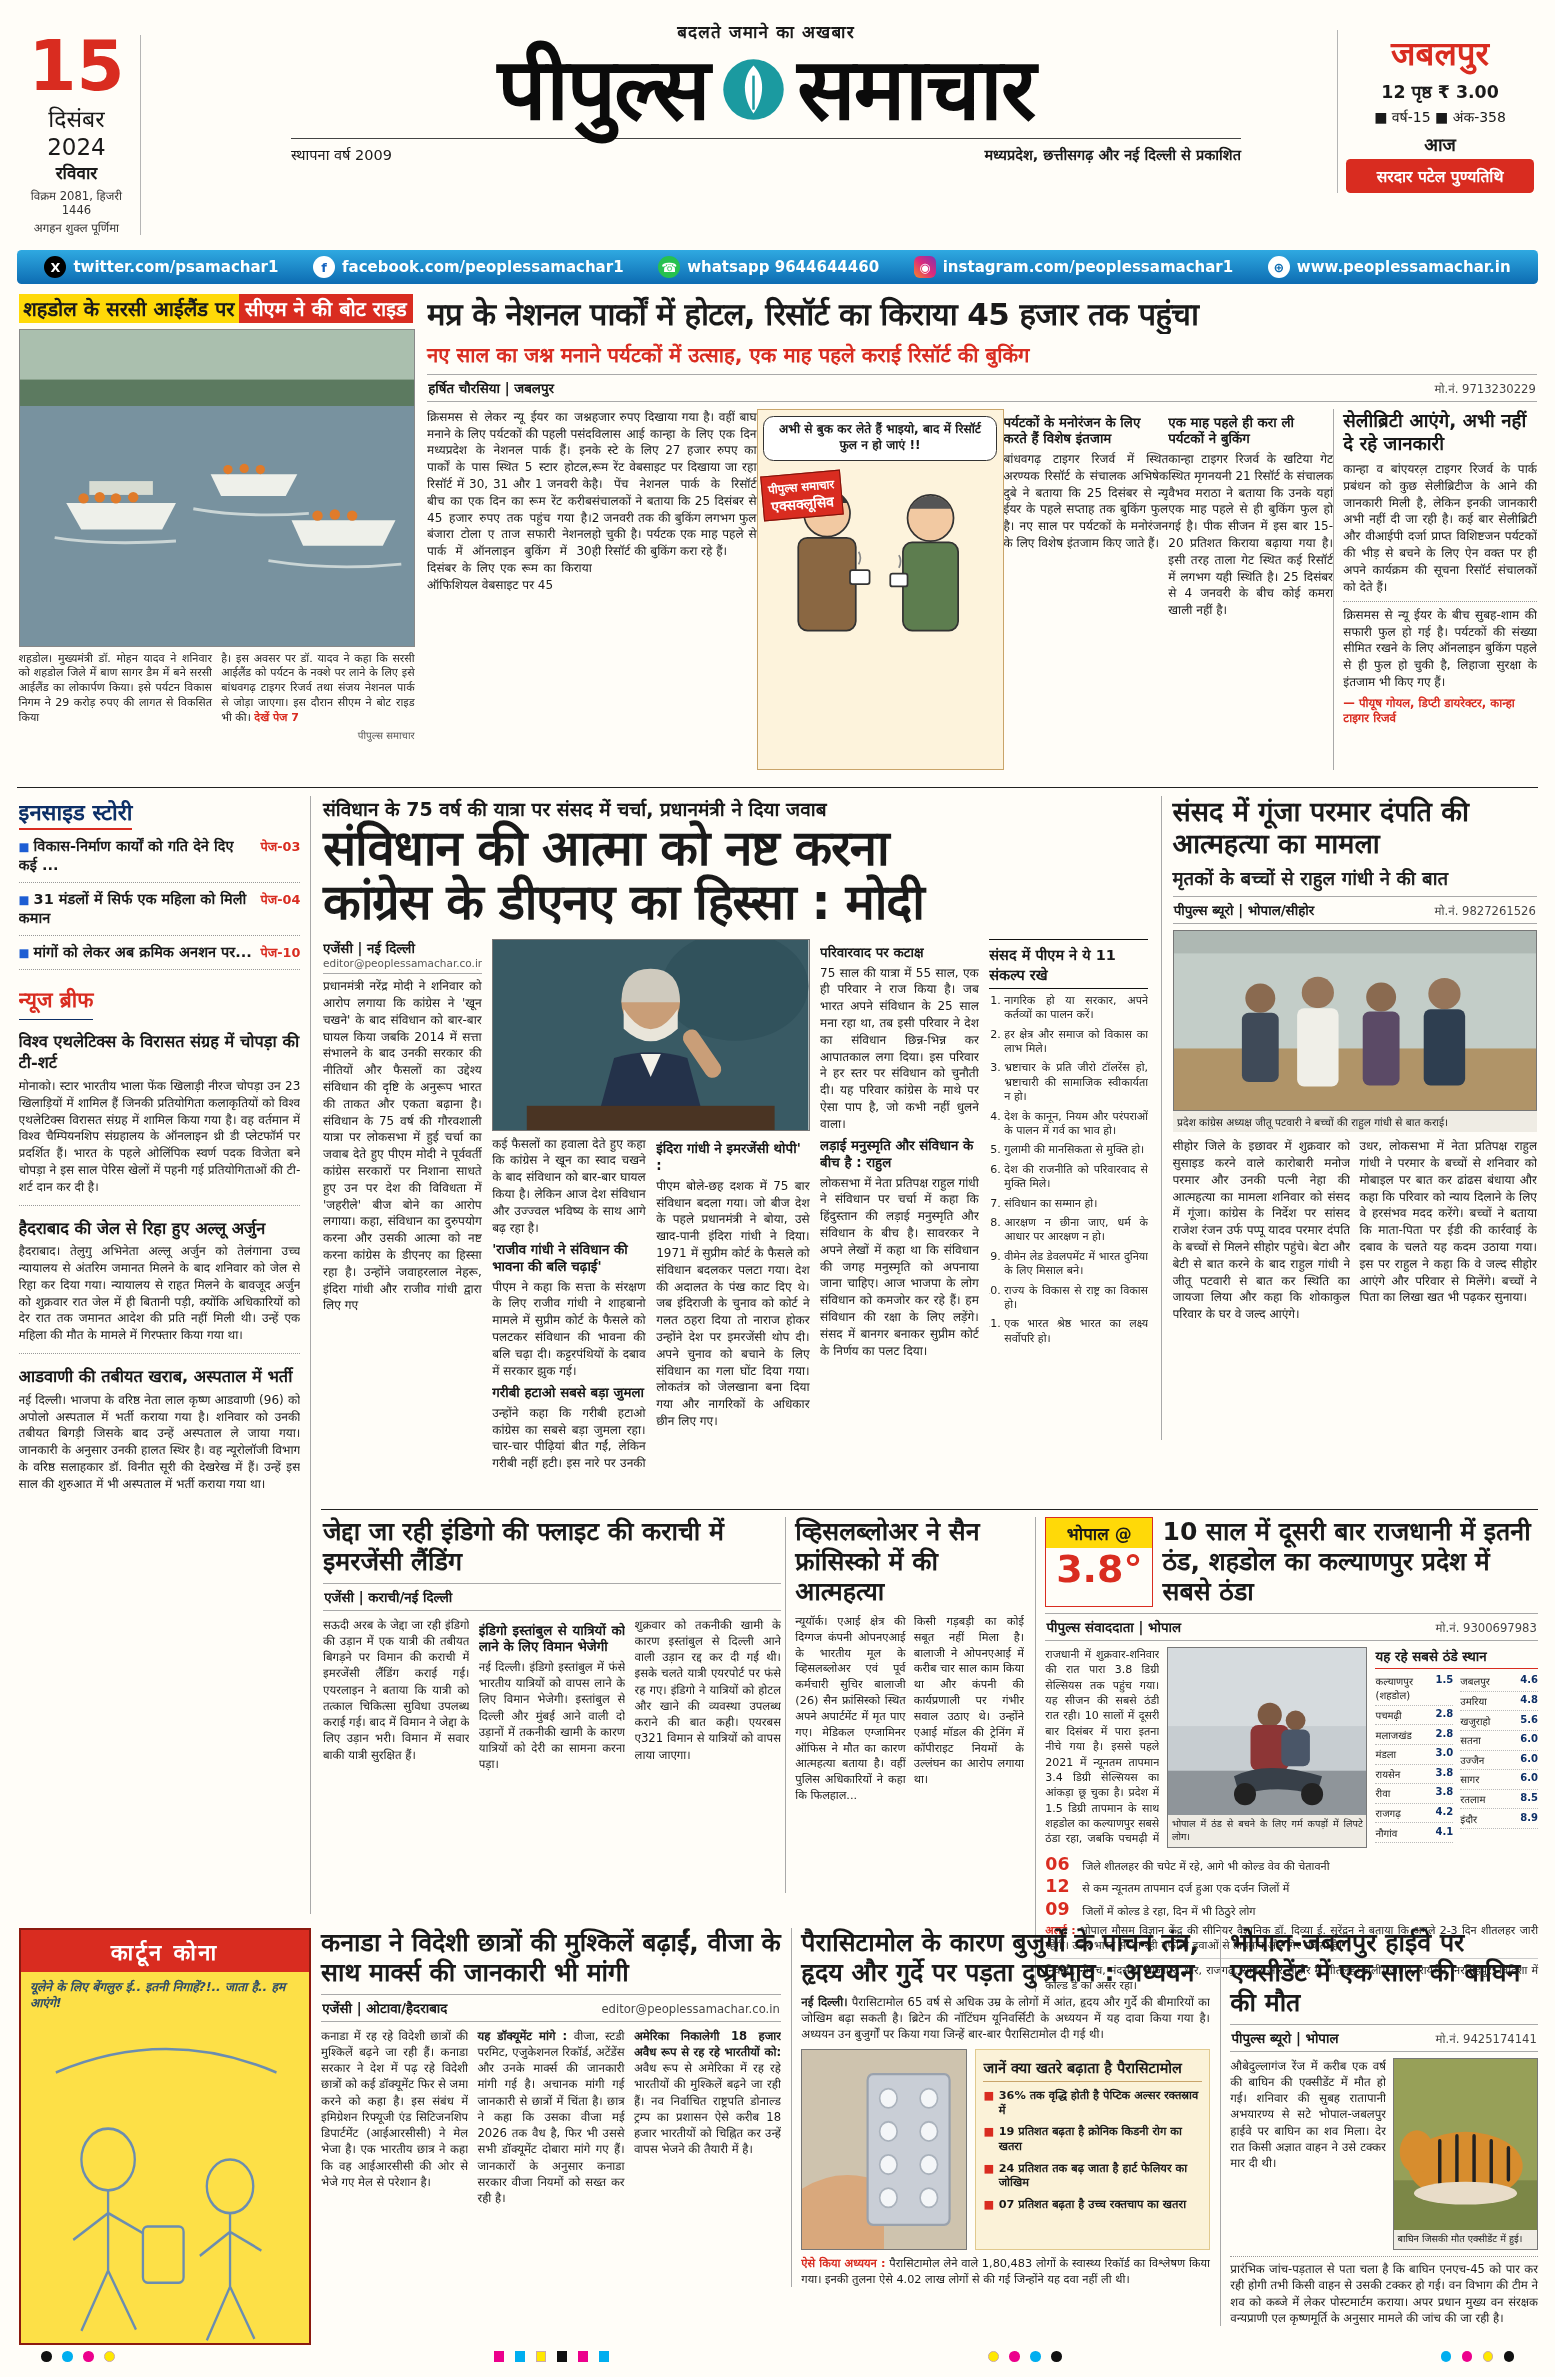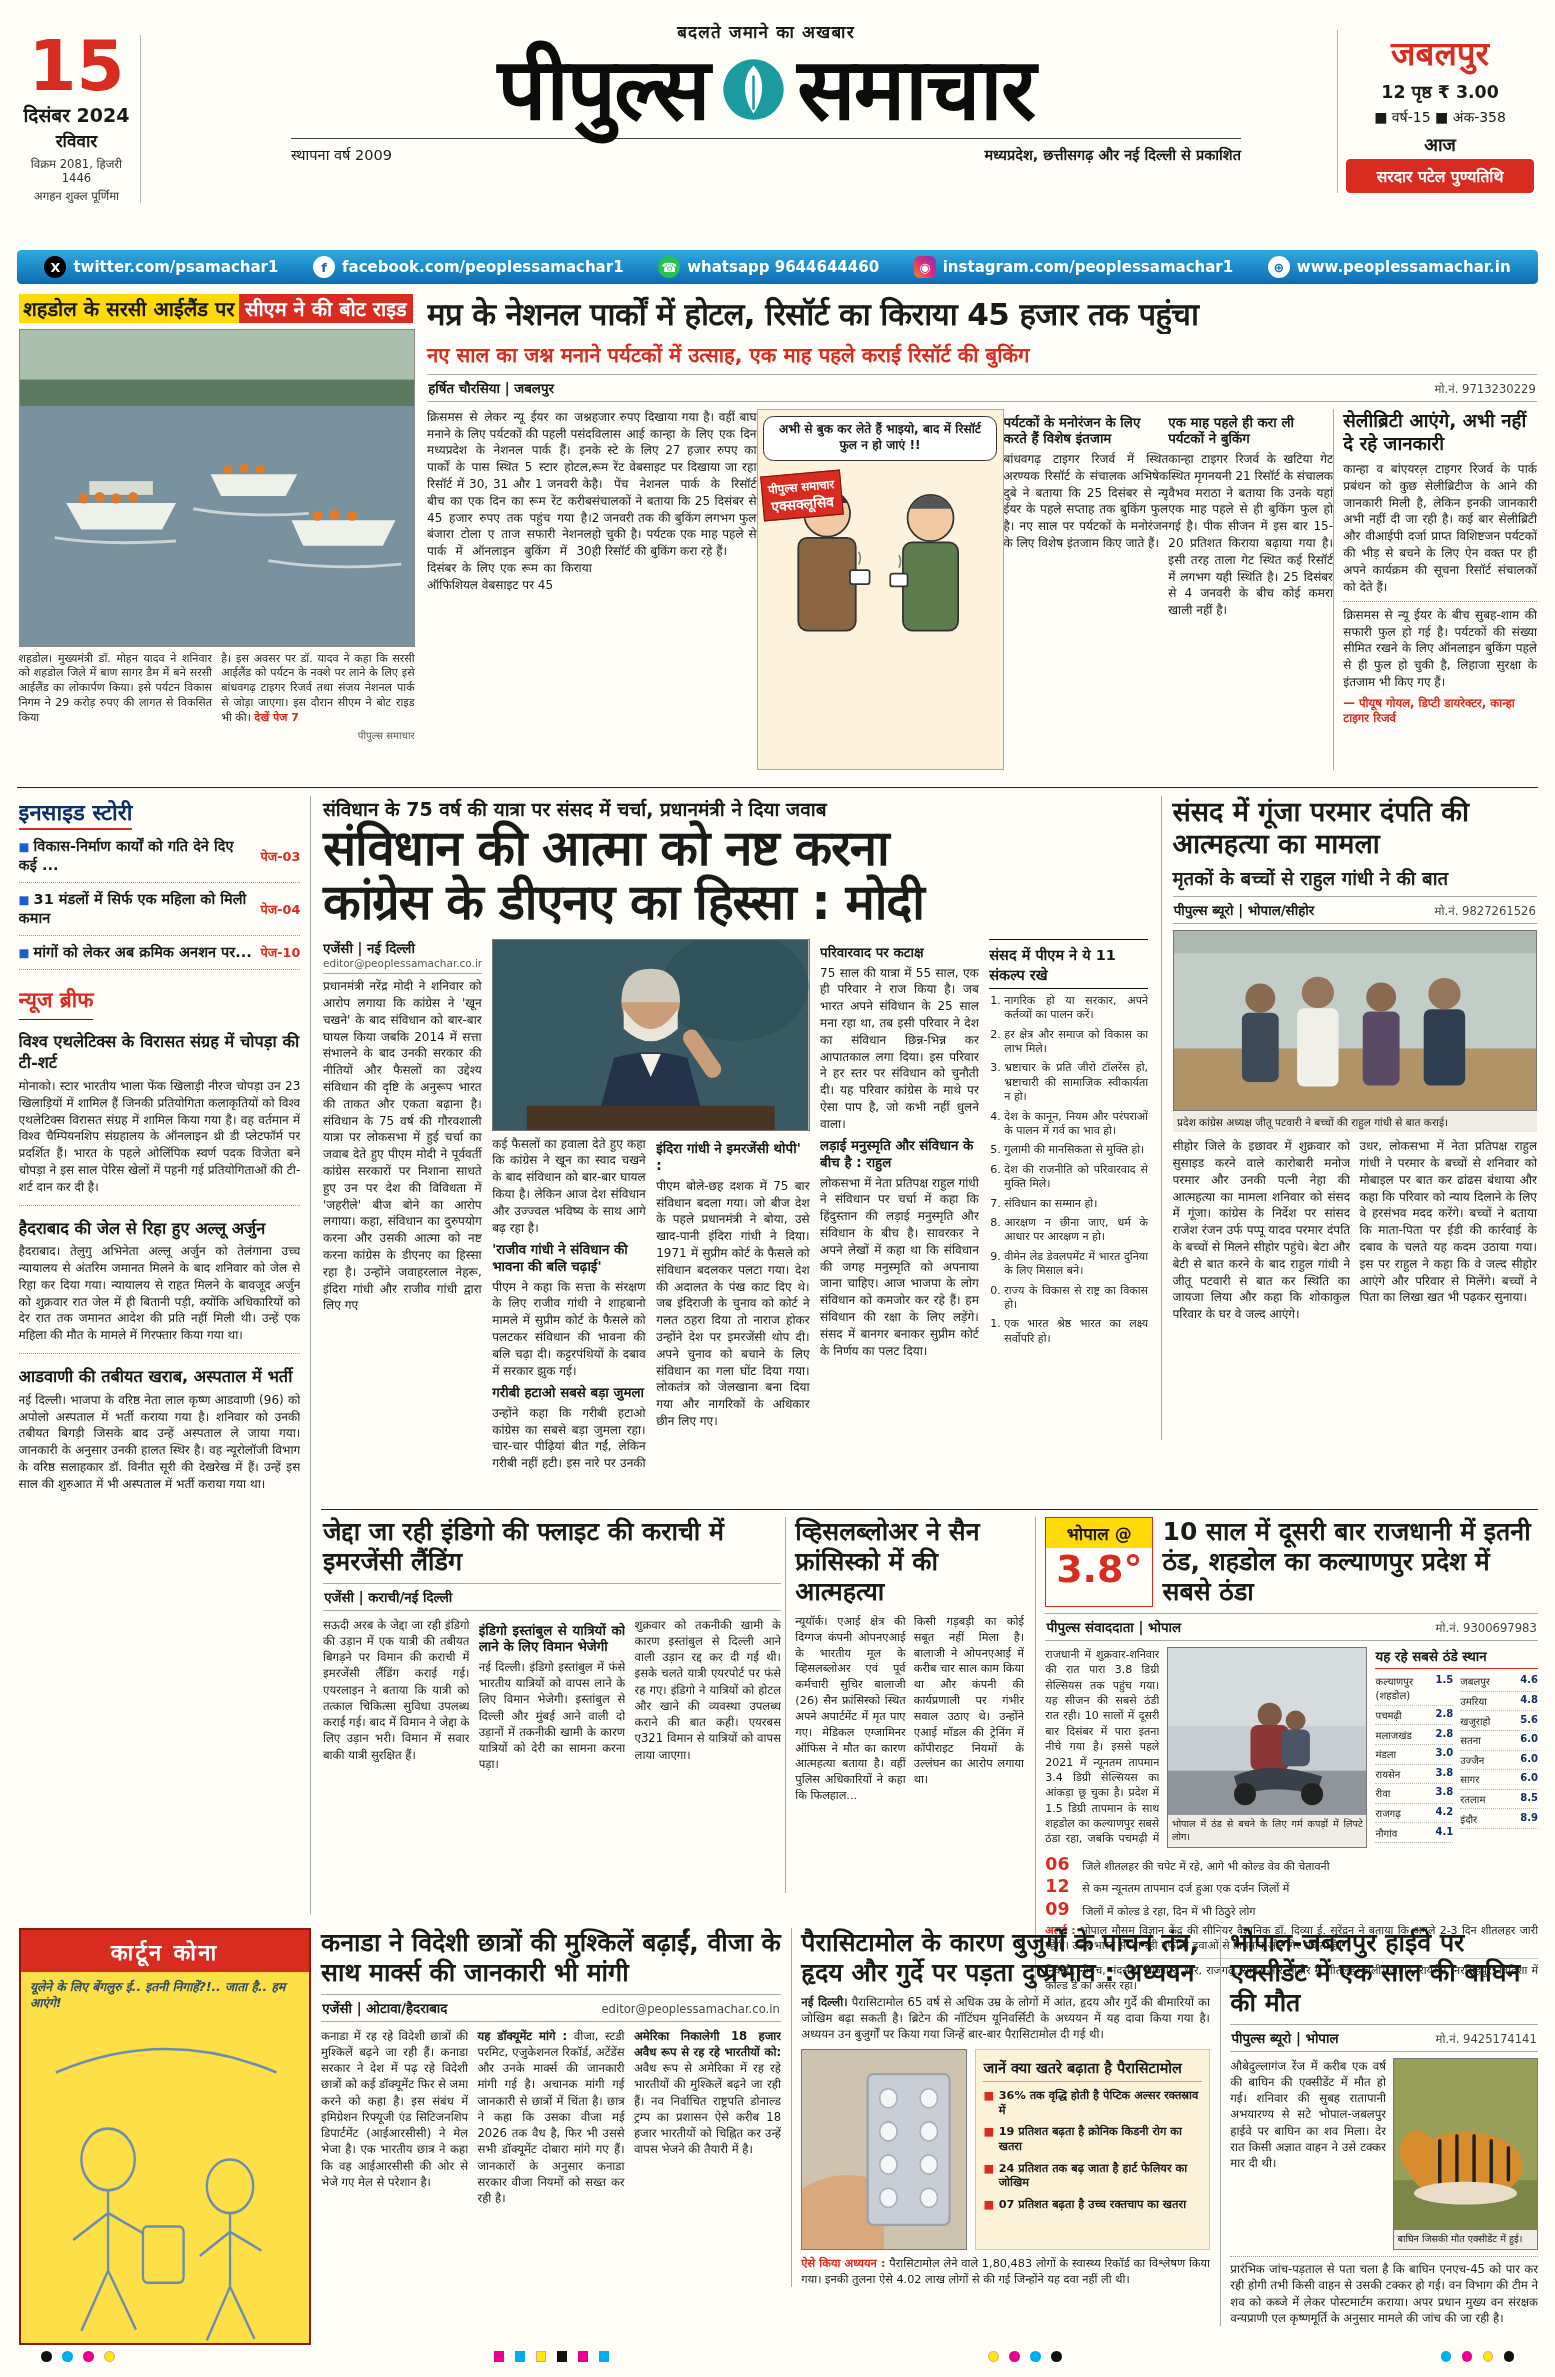--- a/index.html
+++ b/index.html
@@ -2,21 +2,21 @@
 <html lang="hi" style="font-size:9.3px"><head>
 <meta charset="utf-8">
 <style>
 *{margin:0;padding:0;box-sizing:border-box}
 body{font-family:"DejaVu Sans","Liberation Sans",sans-serif;background:#d9d9d9;color:#1a1a1a}
 #page{position:relative;width:1555px;height:2377px;background:#fffdf8;margin:0 auto;overflow:hidden}
 
 .masthead{position:absolute;left:0;top:0;width:100%;height:246px}
 .date-box{position:absolute;left:21px;top:35px;width:120px;text-align:center;border-right:1.2px solid #b5b5b5;padding-right:8.1px}
 .d15{font-size:69px;font-weight:900;color:#d92c20;line-height:.92}
-.dmy{font-size:19px;font-weight:bold;margin-top:3.5px}
+.dmy{font-size:23px;font-weight:normal;margin-top:3.5px}
 .dweek{font-size:17px;font-weight:bold;margin-top:1.2px}
 .dcal{font-size:11.6px;margin-top:3.5px;color:#333}
 .mast-center{position:absolute;left:250px;right:273px;top:20px;text-align:center}
 .tagline{font-size:17px;font-weight:bold;letter-spacing:1.2px}
 .title-row{display:flex;align-items:center;justify-content:center;gap:12.8px;margin-top:1.2px}
 .tword{font-size:86px;font-weight:900;letter-spacing:-1.7px;color:#0b0b0b;line-height:1.05}
 .logo svg{display:block}
 .mast-sub{display:flex;justify-content:space-between;margin:3.5px 41px 0;font-size:14.5px;border-top:1.2px solid #444;padding-top:4.6px}
 .pubfrom{font-weight:bold}
 .city-box{position:absolute;right:21px;top:30px;width:197px;text-align:center;border-left:1.2px solid #b5b5b5;padding-left:8.1px}
@@ -89,21 +89,21 @@
 .p-head{font-size:27px;font-weight:900;line-height:1.2}
 .p-sub{font-size:18.6px;font-weight:bold;margin-top:4.6px;color:#222}
 .p-photo{height:181px;margin-top:5.8px;border:0.6px solid #777;overflow:hidden}
 .p-photo svg{width:100%;height:100%;display:block}
 .p-cap{background:#efece4;padding:3.5px 4.6px;font-size:10.5px}
 .p-body{display:flex;gap:9.3px;margin-top:5.8px;height:302px;overflow:hidden}
 .p-body .jtext{flex:1}
 
 .sidebar{position:absolute;left:18.6px;top:796px;width:292px;height:1118px;border-right:1.2px solid #a9a9a9;padding-right:9.3px;overflow:hidden}
 .is-title{font-size:22px;font-weight:900;color:#0d2f66;border-bottom:2.9px solid #d92c20;display:inline-block;padding-bottom:2.3px}
-.is-item{display:flex;justify-content:space-between;align-items:center;gap:5.8px;padding:7px 0;border-bottom:0.6px dotted #999}
+.is-item{display:flex;justify-content:space-between;align-items:flex-start;gap:5.8px;padding:7px 0;border-bottom:0.6px dotted #999}
 .is-text{font-size:14.5px;font-weight:bold;line-height:1.3}
 .is-text::before{content:"■ ";color:#1d5dd3;font-size:11.6px}
 .is-page{color:#d92c20;font-weight:bold;font-size:12.8px;white-space:nowrap}
 .nb-title{font-size:21px;font-weight:900;color:#d92c20;margin-top:15px;border-bottom:1.7px solid #0d2f66;display:inline-block;padding-bottom:6px}
 .nb-head{font-size:16.3px;font-weight:900;margin-top:11.6px;line-height:1.3}
 .nb-body{margin-top:4.6px;font-size:12px}
 .nb-sep{border-bottom:0.6px dotted #999;margin-top:9.3px}
 
 .indigo{position:absolute;left:323px;top:1517px;width:458px}
 .md-head{font-size:25px;font-weight:900;line-height:1.2}

